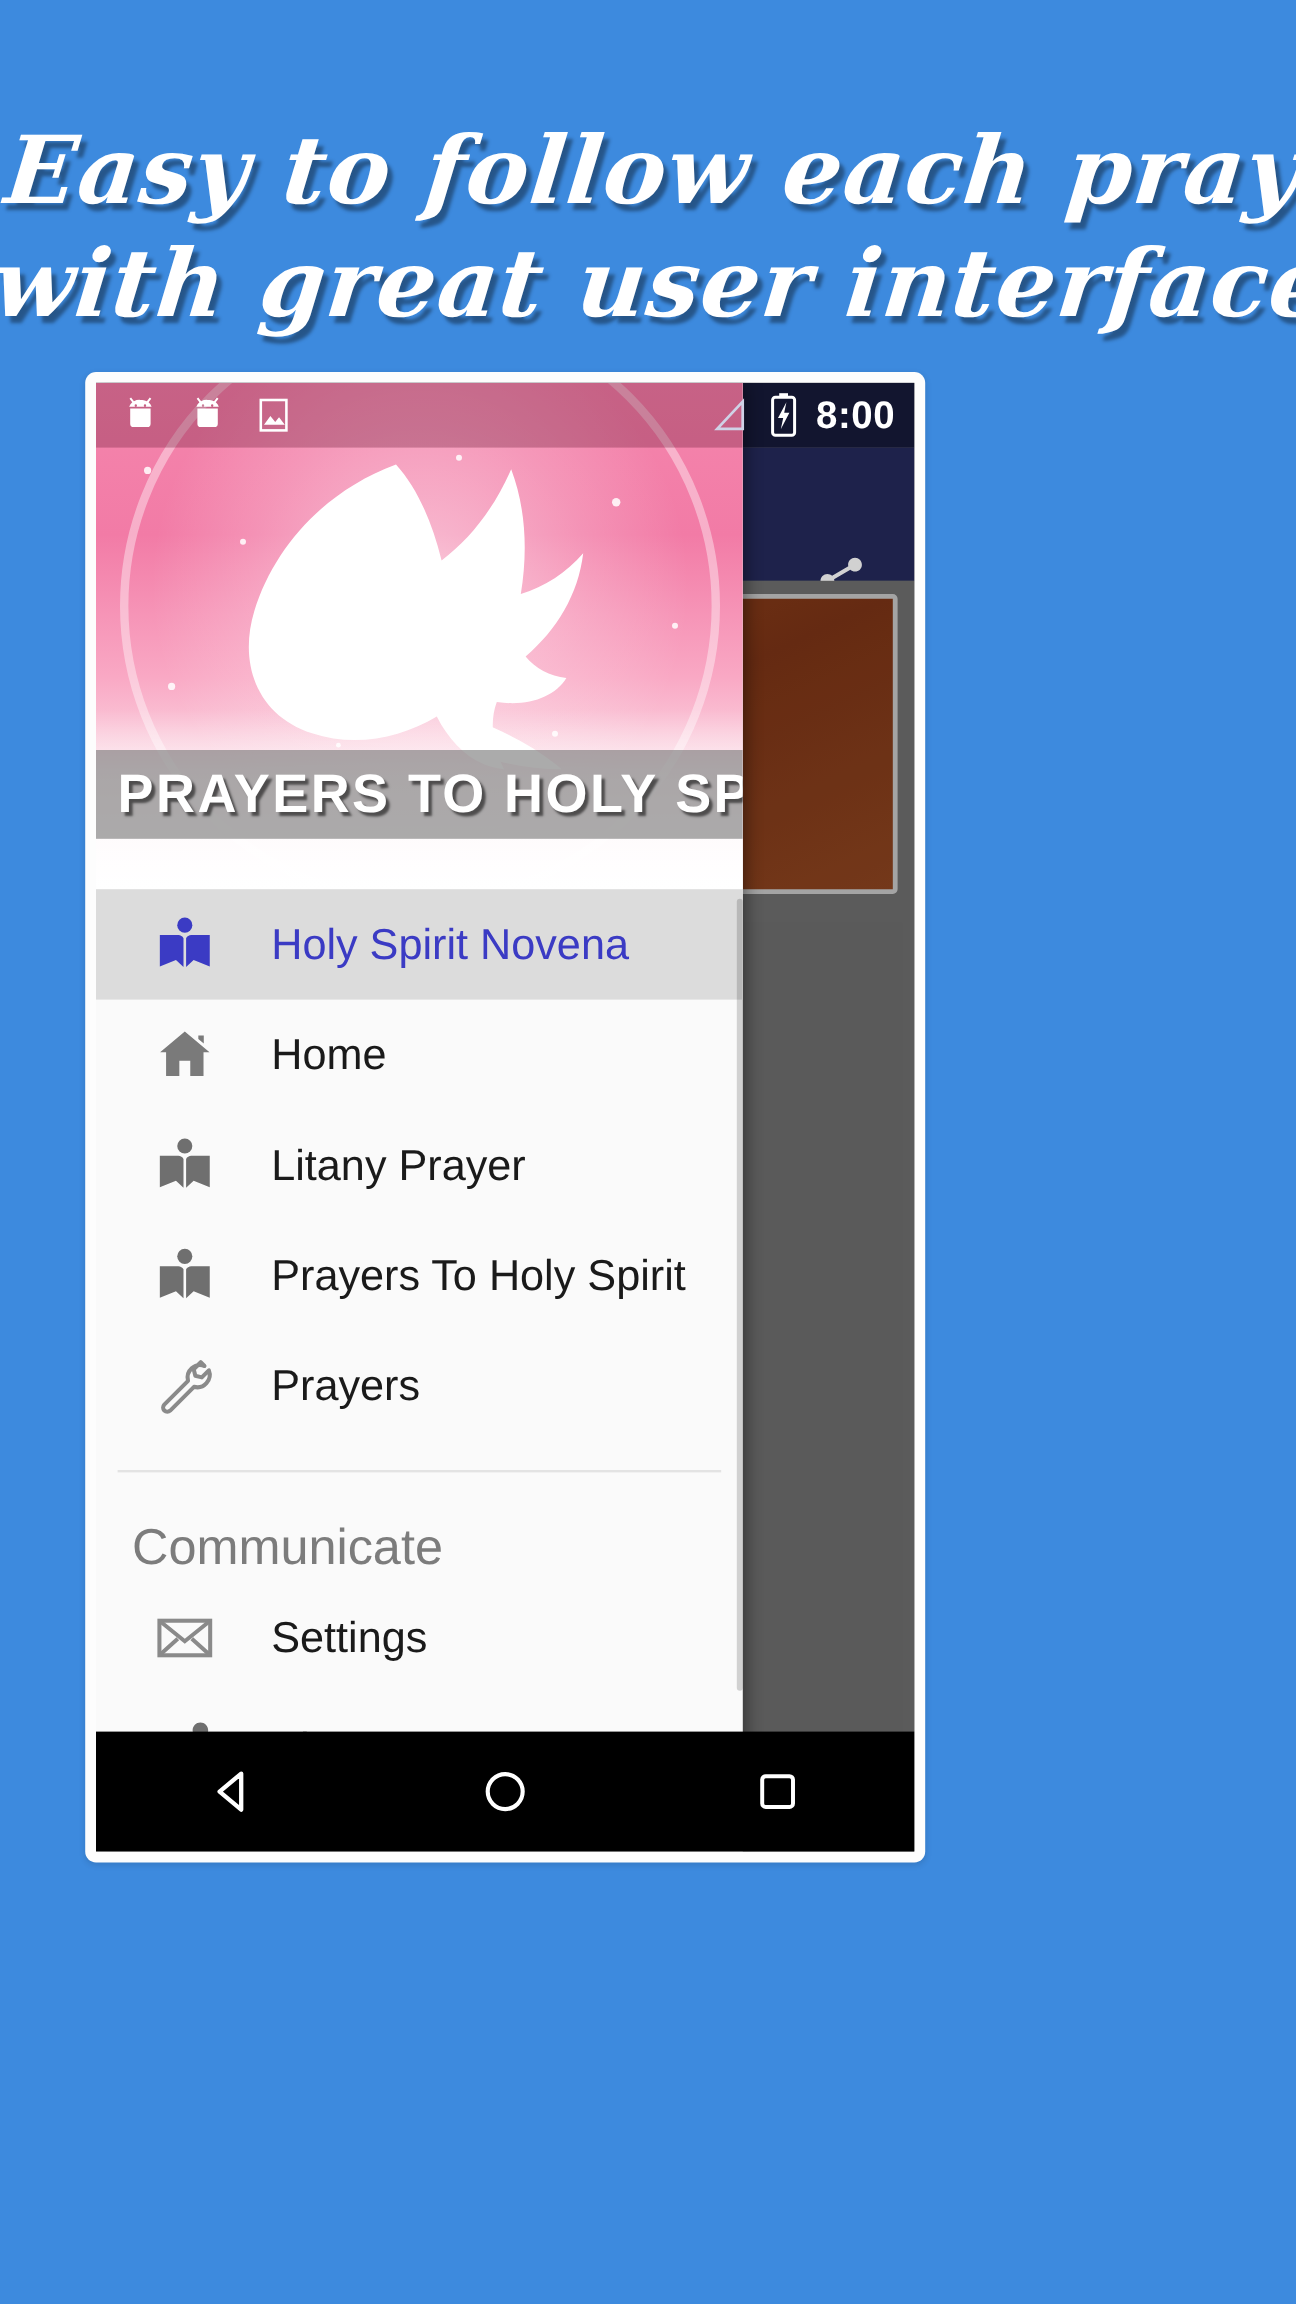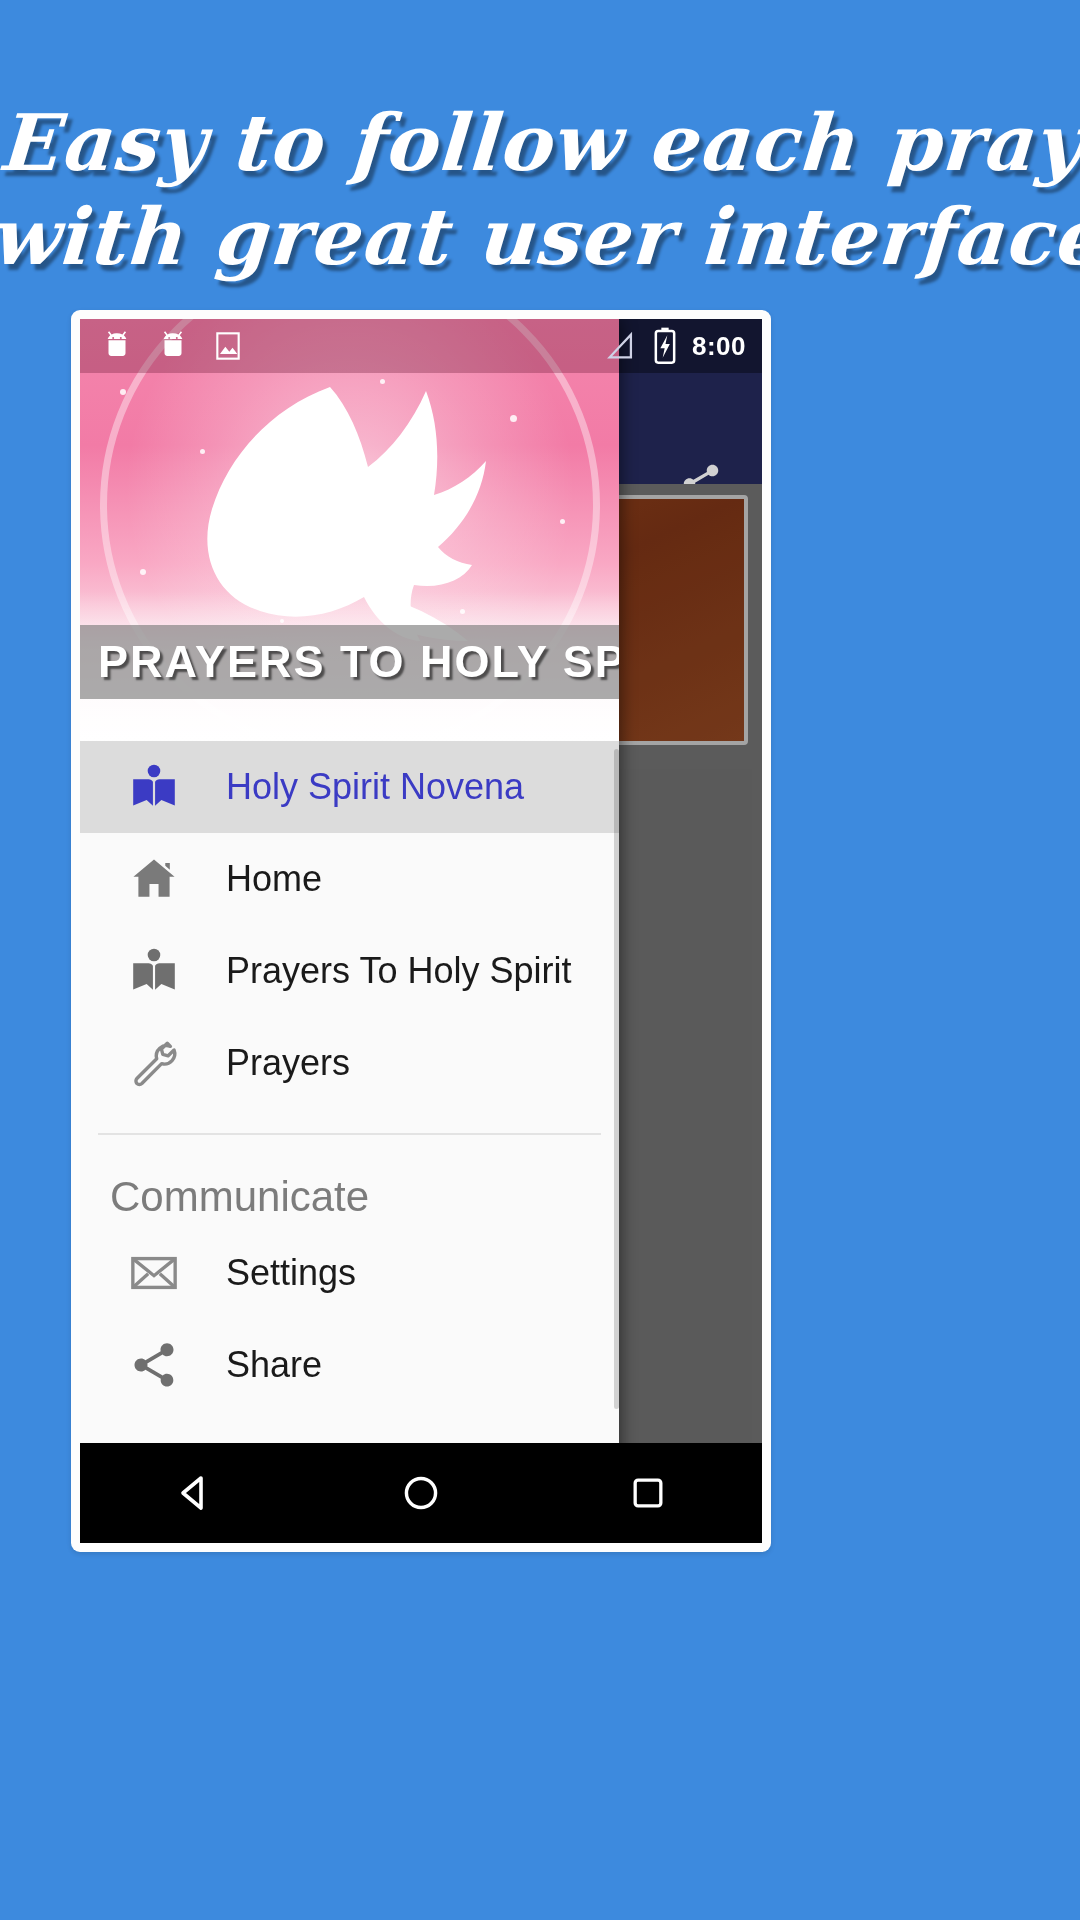--- a/index.html
+++ b/index.html
@@ -148,21 +148,21 @@
     position: absolute; top: 0; left: 0; right: 0; height: 54px;
     background: rgba(110,30,60,0.34);
     display: flex; align-items: center; padding-left: 20px; gap: 22px;
   }
 
   .status-right {
     position: absolute; top: 0; right: 0; height: 54px;
     display: flex; align-items: center; gap: 12px; padding-right: 16px;
     z-index: 40;
   }
-  .clock { color:#fff; font-size:26px; font-weight:700; letter-spacing:.5px; }
+  .clock { color:#fff; font-size:32px; font-weight:700; letter-spacing:.5px; }
 
   
   .drawer-list { position: absolute; top: 422px; left: 0; right: 0; bottom: 0; }
   .d-item {
     display: flex; align-items: center;
     height: 92px;
     padding-left: 28px;
   }
   .d-item.selected { background: #dcdcdc; }
   .d-ico {
@@ -299,20 +299,29 @@
 
         <div class="d-item">
           <span class="d-ico">
             <svg width="52" height="52" viewBox="0 0 24 24">
               <path fill="#7a7a7a" d="M12 3 2.5 11h2.3v9.2h5.1V14.3h4.2v5.9h5.1V11h2.3L12 3zm5.2 1.6h2.1v3.1l-2.1-1.8V4.6z"></path>
             </svg>
           </span>
           <span class="d-label">Home</span>
         </div>
 
+        <div class="d-item">
+          <span class="d-ico">
+            <svg width="52" height="52" viewBox="0 0 24 24">
+              <circle fill="#6f6f6f" cx="12" cy="4.6" r="2.9"></circle>
+              <path fill="#6f6f6f" d="M2.4 8.4h7.1c.9 0 1.6.5 2 1.2v11.1L8.6 18 2.4 20.5V8.4zm19.2 0h-7.1c-.9 0-1.6.5-2 1.2v11.1L15.4 18l6.2 2.5V8.4z"></path>
+            </svg>
+          </span>
+          <span class="d-label">Litany Prayer</span>
+        </div>
 
         <div class="d-item">
           <span class="d-ico">
             <svg width="52" height="52" viewBox="0 0 24 24">
               <circle fill="#6f6f6f" cx="12" cy="4.6" r="2.9"></circle>
               <path fill="#6f6f6f" d="M2.4 8.4h7.1c.9 0 1.6.5 2 1.2v11.1L8.6 18 2.4 20.5V8.4zm19.2 0h-7.1c-.9 0-1.6.5-2 1.2v11.1L15.4 18l6.2 2.5V8.4z"></path>
             </svg>
           </span>
           <span class="d-label">Prayers To Holy Spirit</span>
         </div>

